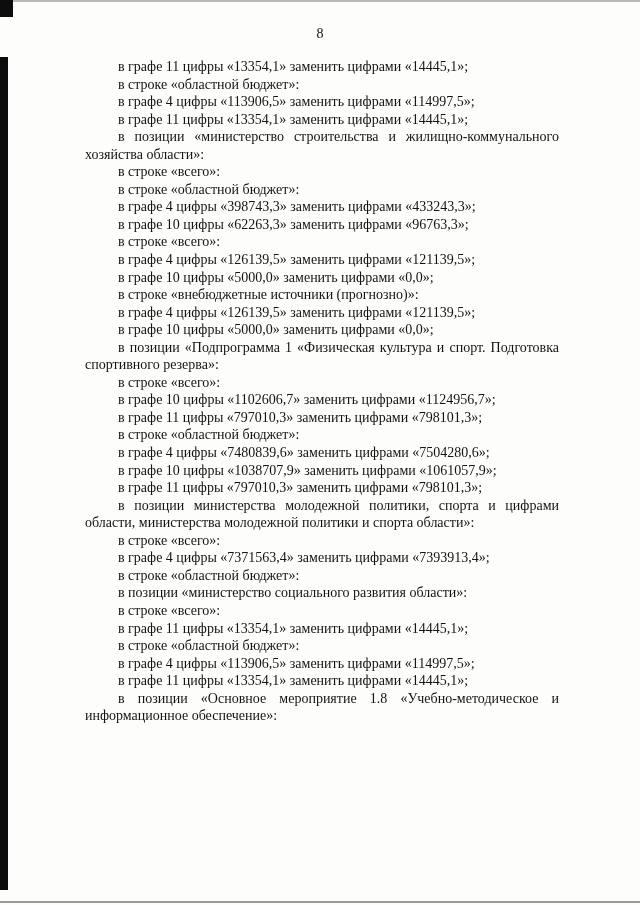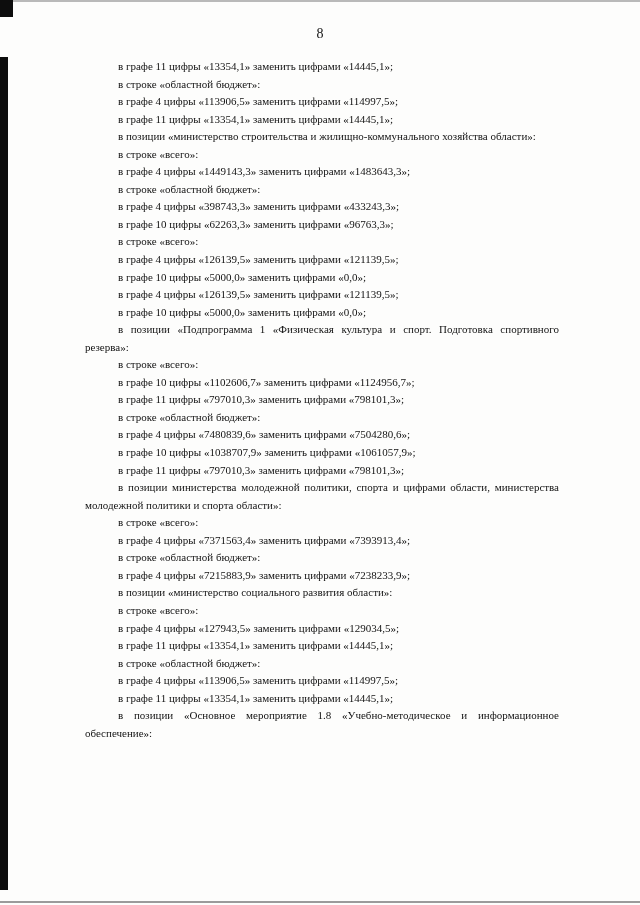--- a/index.html
+++ b/index.html
@@ -47,21 +47,21 @@
     width: 640px;
     text-align: center;
     font-size: 14px;
     line-height: 16px;
   }
   .content {
     position: absolute;
     top: 58px;
     left: 85px;
     width: 474px;
-    font-size: 11px;
+    font-size: 14px;
     line-height: 17.55px;
     text-align: justify;
   }
   .para {
     margin: 0;
     padding: 0;
     text-indent: 33px;
   }
 </style>
 </head>
@@ -75,44 +75,42 @@
 
   <div class="page-number">8</div>
 
   <div class="content">
       <p class="para">в графе 11 цифры «13354,1» заменить цифрами «14445,1»;</p>
       <p class="para">в строке «областной бюджет»:</p>
       <p class="para">в графе 4 цифры «113906,5» заменить цифрами «114997,5»;</p>
       <p class="para">в графе 11 цифры «13354,1» заменить цифрами «14445,1»;</p>
       <p class="para">в позиции «министерство строительства и жилищно-коммунального хозяйства области»:</p>
       <p class="para">в строке «всего»:</p>
-      <p class="para">в графе 4 цифры «1449143,3» заменить цифрами «1483643,3»;</p>
       <p class="para">в строке «областной бюджет»:</p>
       <p class="para">в графе 4 цифры «398743,3» заменить цифрами «433243,3»;</p>
       <p class="para">в графе 10 цифры «62263,3» заменить цифрами «96763,3»;</p>
       <p class="para">в строке «всего»:</p>
       <p class="para">в графе 4 цифры «126139,5» заменить цифрами «121139,5»;</p>
       <p class="para">в графе 10 цифры «5000,0» заменить цифрами «0,0»;</p>
+      <p class="para">в строке «внебюджетные источники (прогнозно)»:</p>
       <p class="para">в графе 4 цифры «126139,5» заменить цифрами «121139,5»;</p>
       <p class="para">в графе 10 цифры «5000,0» заменить цифрами «0,0»;</p>
       <p class="para">в позиции «Подпрограмма 1 «Физическая культура и спорт. Подготовка спортивного резерва»:</p>
       <p class="para">в строке «всего»:</p>
       <p class="para">в графе 10 цифры «1102606,7» заменить цифрами «1124956,7»;</p>
       <p class="para">в графе 11 цифры «797010,3» заменить цифрами «798101,3»;</p>
       <p class="para">в строке «областной бюджет»:</p>
       <p class="para">в графе 4 цифры «7480839,6» заменить цифрами «7504280,6»;</p>
       <p class="para">в графе 10 цифры «1038707,9» заменить цифрами «1061057,9»;</p>
       <p class="para">в графе 11 цифры «797010,3» заменить цифрами «798101,3»;</p>
       <p class="para">в позиции министерства молодежной политики, спорта и цифрами области, министерства молодежной политики и спорта области»:</p>
       <p class="para">в строке «всего»:</p>
       <p class="para">в графе 4 цифры «7371563,4» заменить цифрами «7393913,4»;</p>
       <p class="para">в строке «областной бюджет»:</p>
-      <p class="para">в графе 4 цифры «7215883,9» заменить цифрами «7238233,9»;</p>
       <p class="para">в позиции «министерство социального развития области»:</p>
       <p class="para">в строке «всего»:</p>
-      <p class="para">в графе 4 цифры «127943,5» заменить цифрами «129034,5»;</p>
       <p class="para">в графе 11 цифры «13354,1» заменить цифрами «14445,1»;</p>
       <p class="para">в строке «областной бюджет»:</p>
       <p class="para">в графе 4 цифры «113906,5» заменить цифрами «114997,5»;</p>
       <p class="para">в графе 11 цифры «13354,1» заменить цифрами «14445,1»;</p>
       <p class="para">в позиции «Основное мероприятие 1.8 «Учебно-методическое и информационное обеспечение»:</p>
     </div>
 </div>
 
 </body></html>

